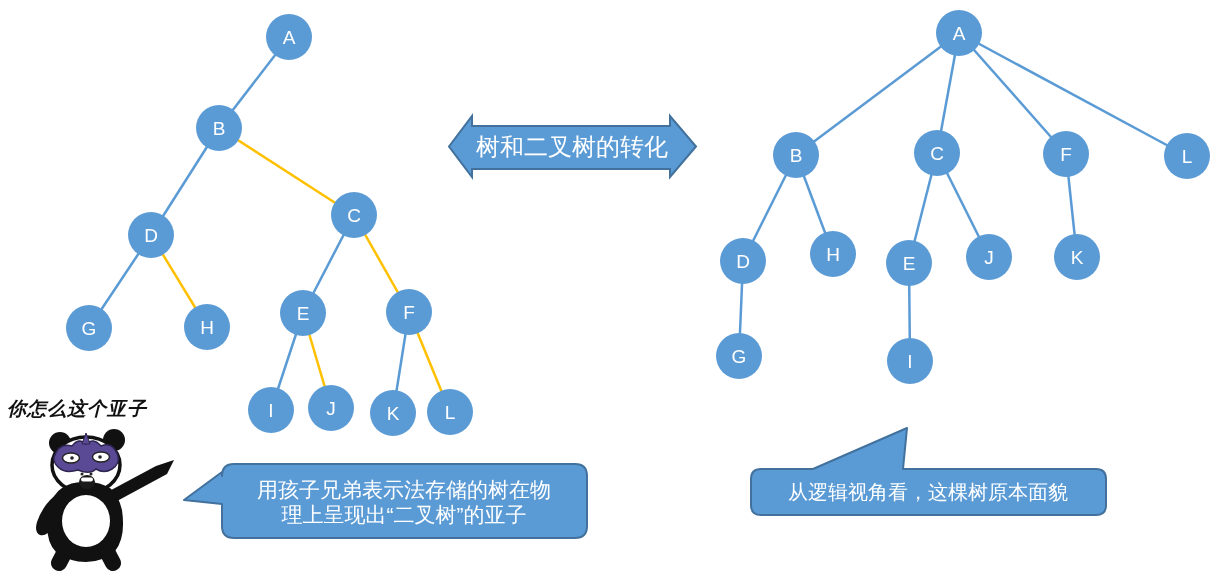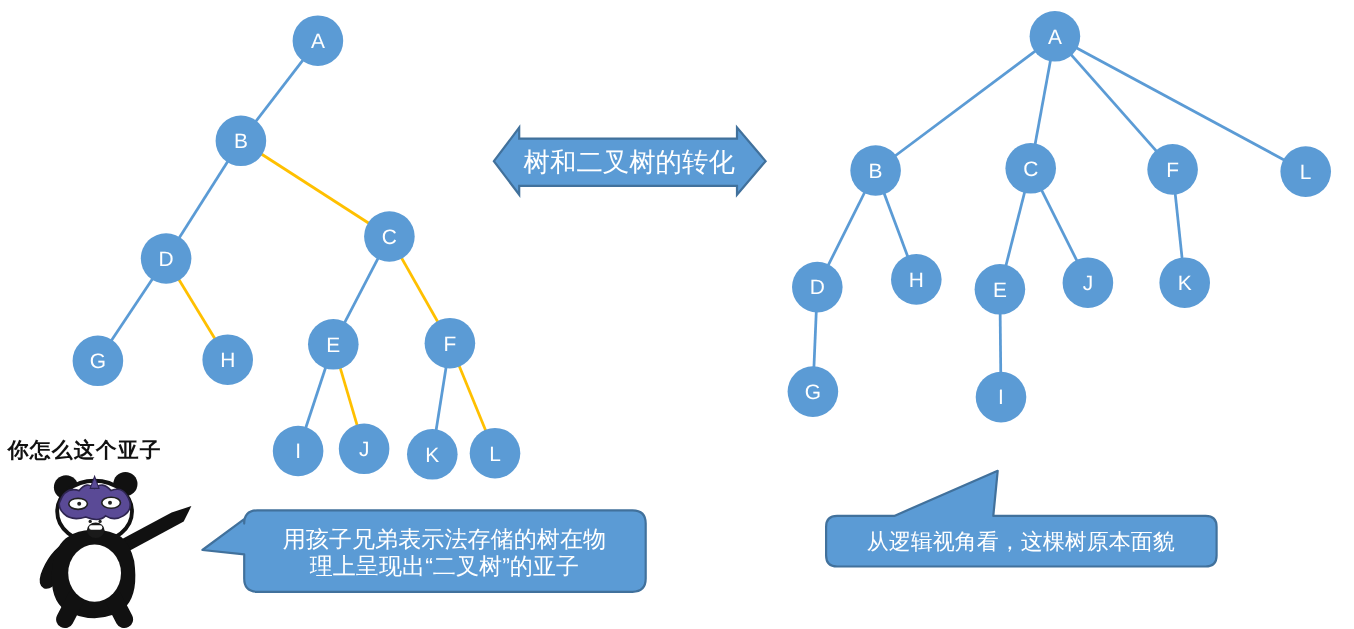--- a/index.html
+++ b/index.html
@@ -12,20 +12,21 @@
   }
   .stage svg{position:absolute;left:0;top:0;}
   .meme-caption{
     position:absolute;
     left:7px;top:396px;
     font-size:19px;
     font-weight:700;
     color:#111;
     letter-spacing:1px;
     white-space:nowrap;
+    font-style:italic;
   }
   text{font-family:"Liberation Sans",sans-serif;}
   .bubble-text{fill:#ffffff;}
   .arrow-text{fill:#ffffff;}
 </style>
 </head>
 <body>
 
 <div class="stage">
 

